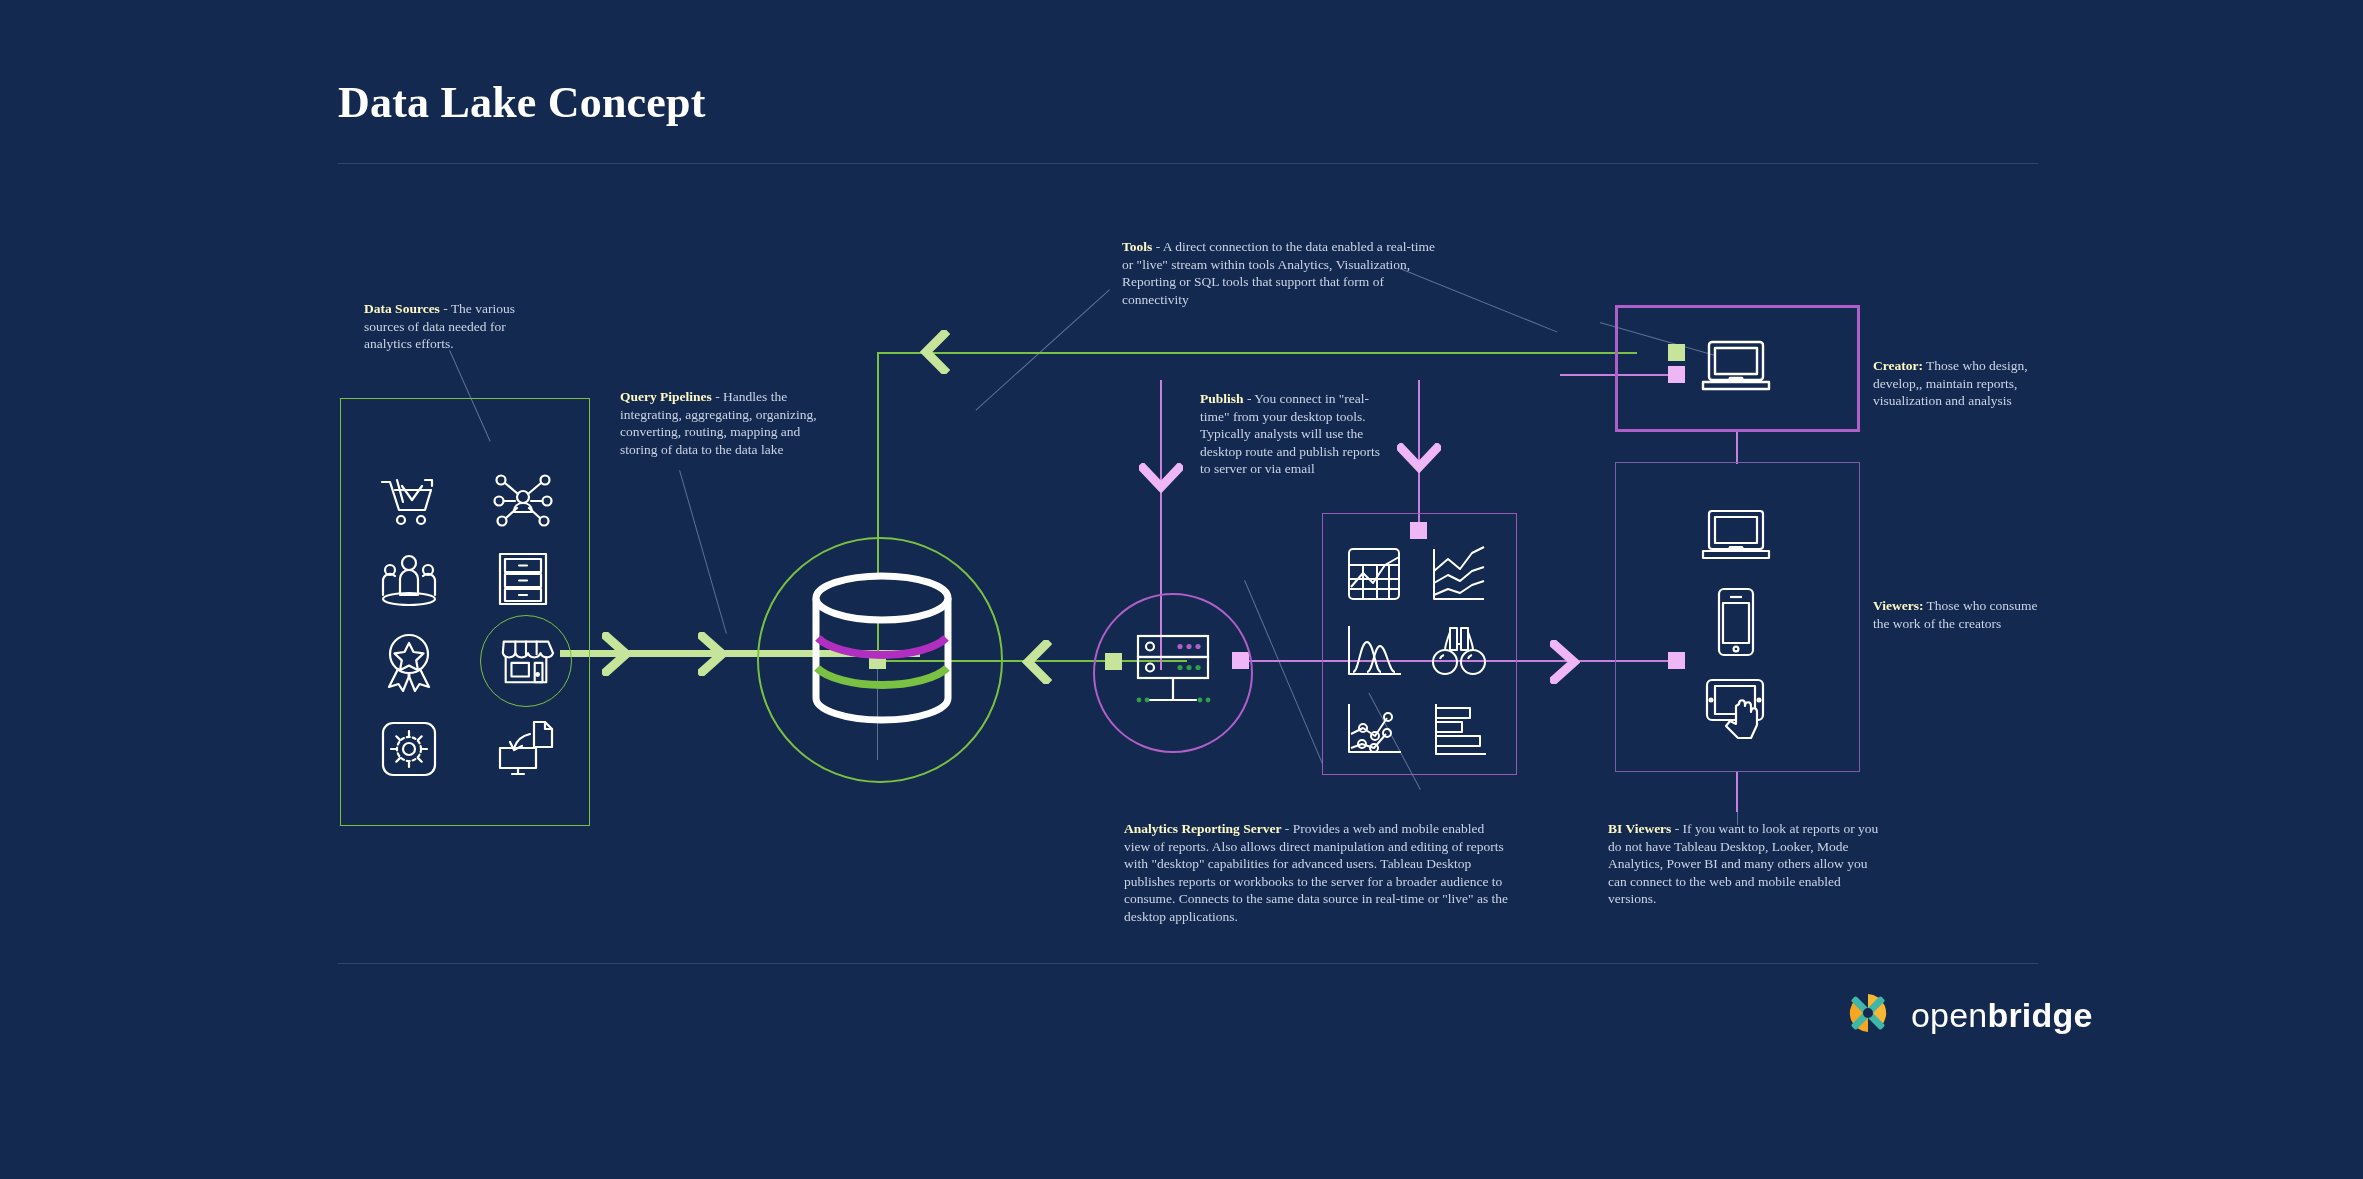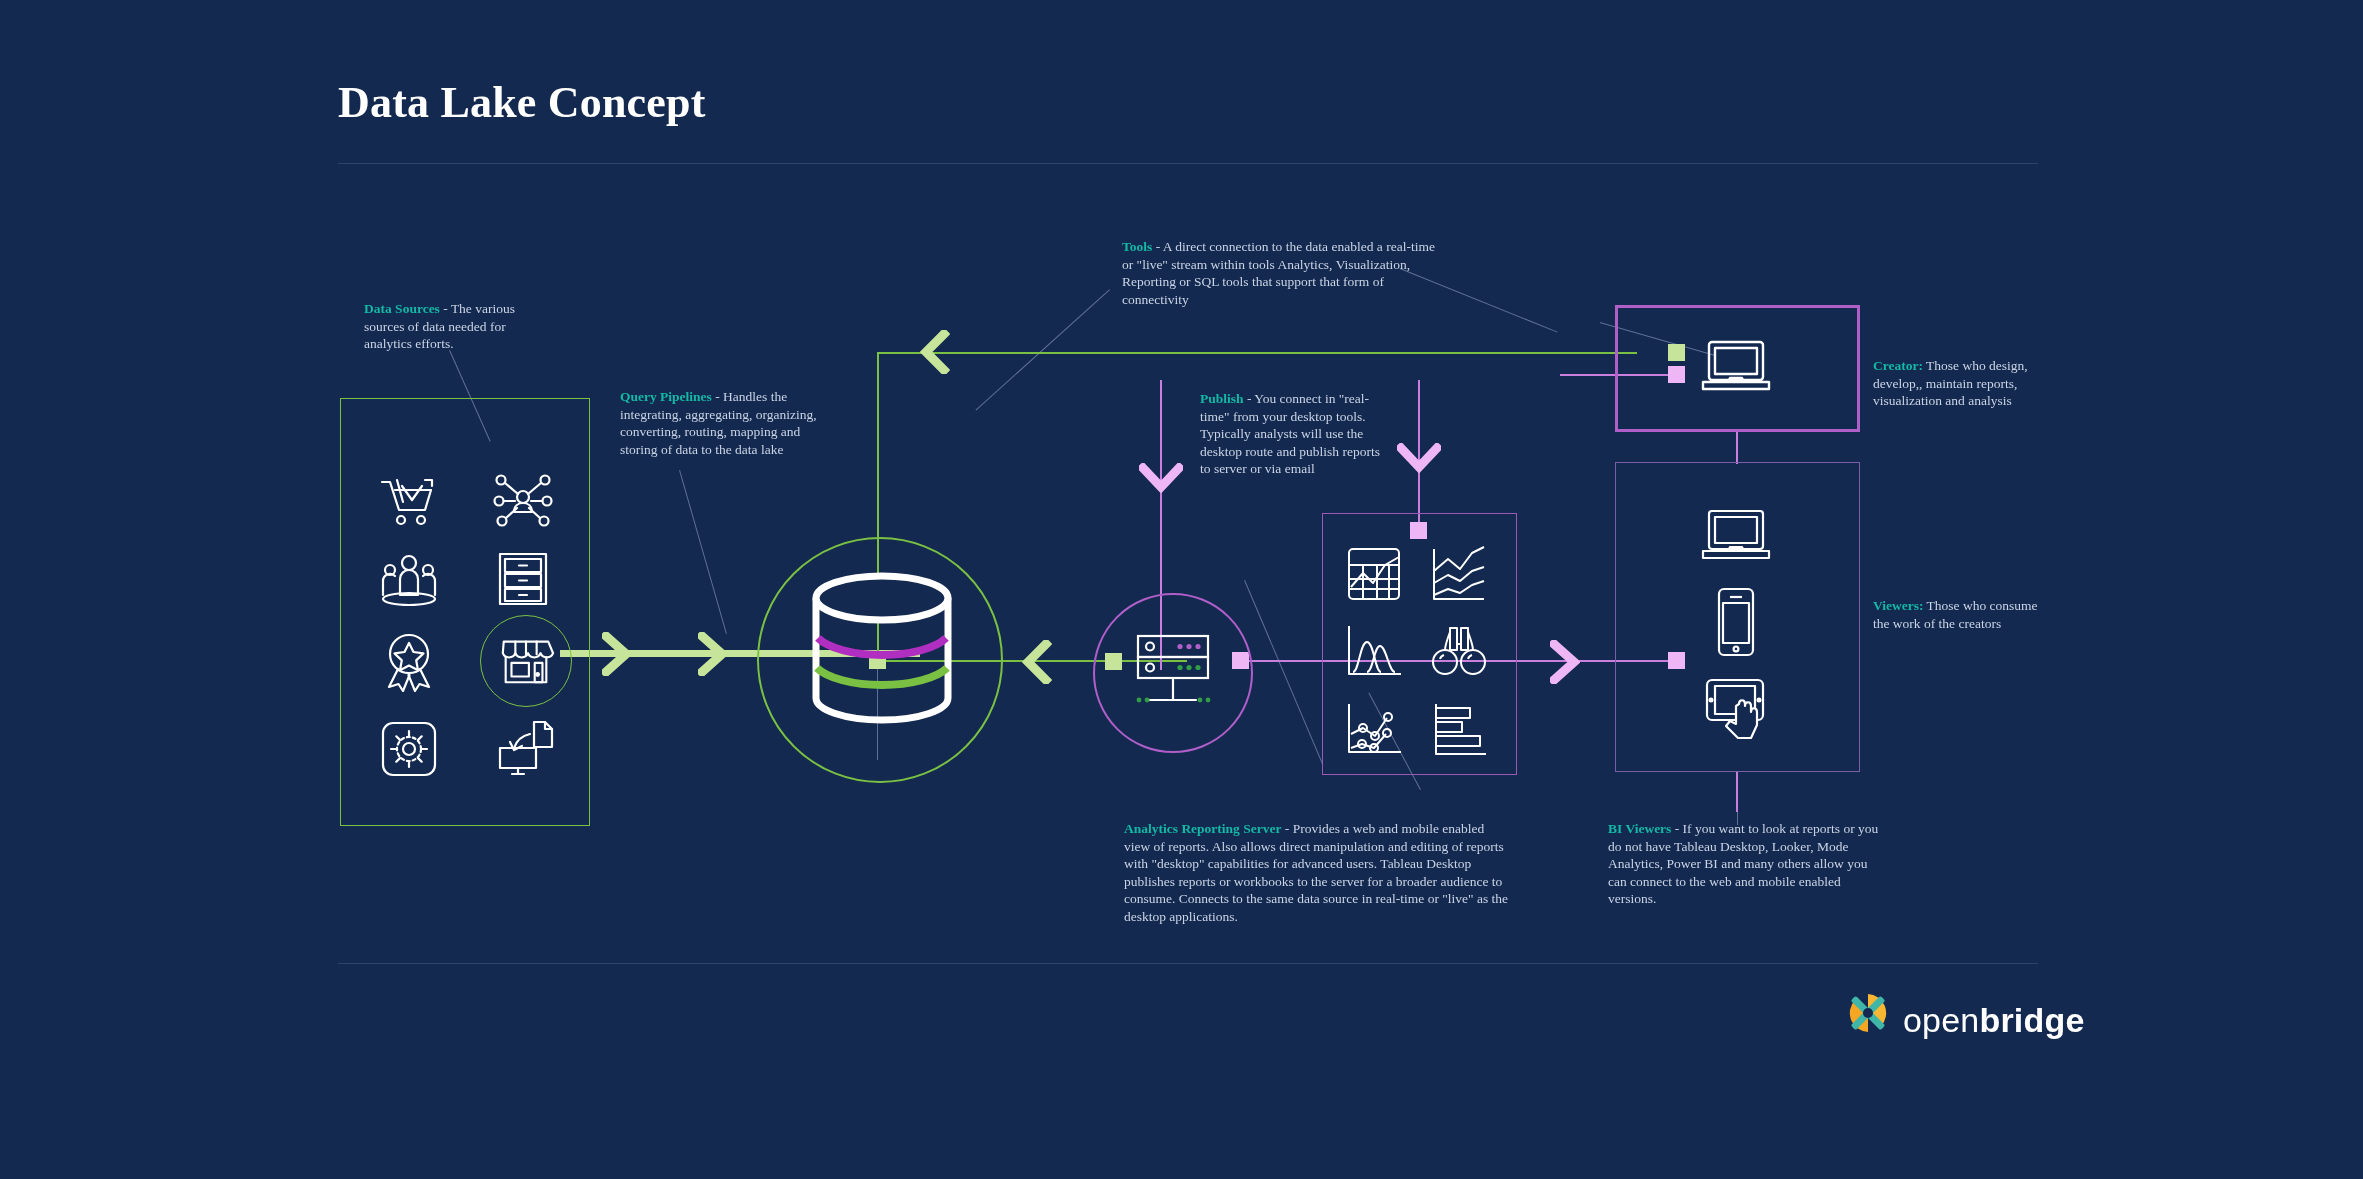--- a/index.html
+++ b/index.html
@@ -13,21 +13,21 @@
   }
   .rule{position:absolute;background:#2f4470;height:1px;}
   .rule-top{left:338px;top:163px;width:1700px;}
   .rule-bottom{left:338px;top:963px;width:1700px;}
 
   
   .note{
     position:absolute;color:#c9d4e6;font-size:13.5px;line-height:17.5px;
     font-family:"Liberation Serif",serif;
   }
-  .note b{color:#14b8a6;font-weight:bold;}
+  .note b{color:#fef9c3;font-weight:bold;}
 
   
   .leader{position:absolute;background:#5d7096;transform-origin:0 0;height:1px;}
 
   
   .box{position:absolute;box-sizing:border-box;background:transparent;}
   .box-sources{left:340px;top:398px;width:250px;height:428px;border:1.5px solid #7ac143;}
   .box-analytics{left:1322px;top:513px;width:195px;height:262px;border:1.5px solid #9b59b6;}
   .box-creator{left:1615px;top:305px;width:245px;height:127px;border:3.5px solid #b05fc9;}
   .box-viewers{left:1615px;top:462px;width:245px;height:310px;border:1.5px solid #7a5fa8;}
@@ -44,21 +44,21 @@
 
   .chev{position:absolute;}
   .chev svg{display:block;}
 
   
   .ico{position:absolute;}
   .ico svg{display:block;}
   .circle-hl{position:absolute;border-radius:50%;box-sizing:border-box;}
 
   
-  .logo{position:absolute;left:1845px;top:990px;display:flex;align-items:flex-end;gap:12px;}
+  .logo{position:absolute;left:1845px;top:990px;display:flex;align-items:center;gap:20px;}
   .logo-text{font-size:34px;color:#ffffff;letter-spacing:.2px;}
   .logo-text .lt-light{font-weight:300;}
   .logo-text .lt-bold{font-weight:bold;}
 </style>
 </head>
 <body>
 
 <div class="page">
 
   <div class="title">Data Lake Concept</div>

